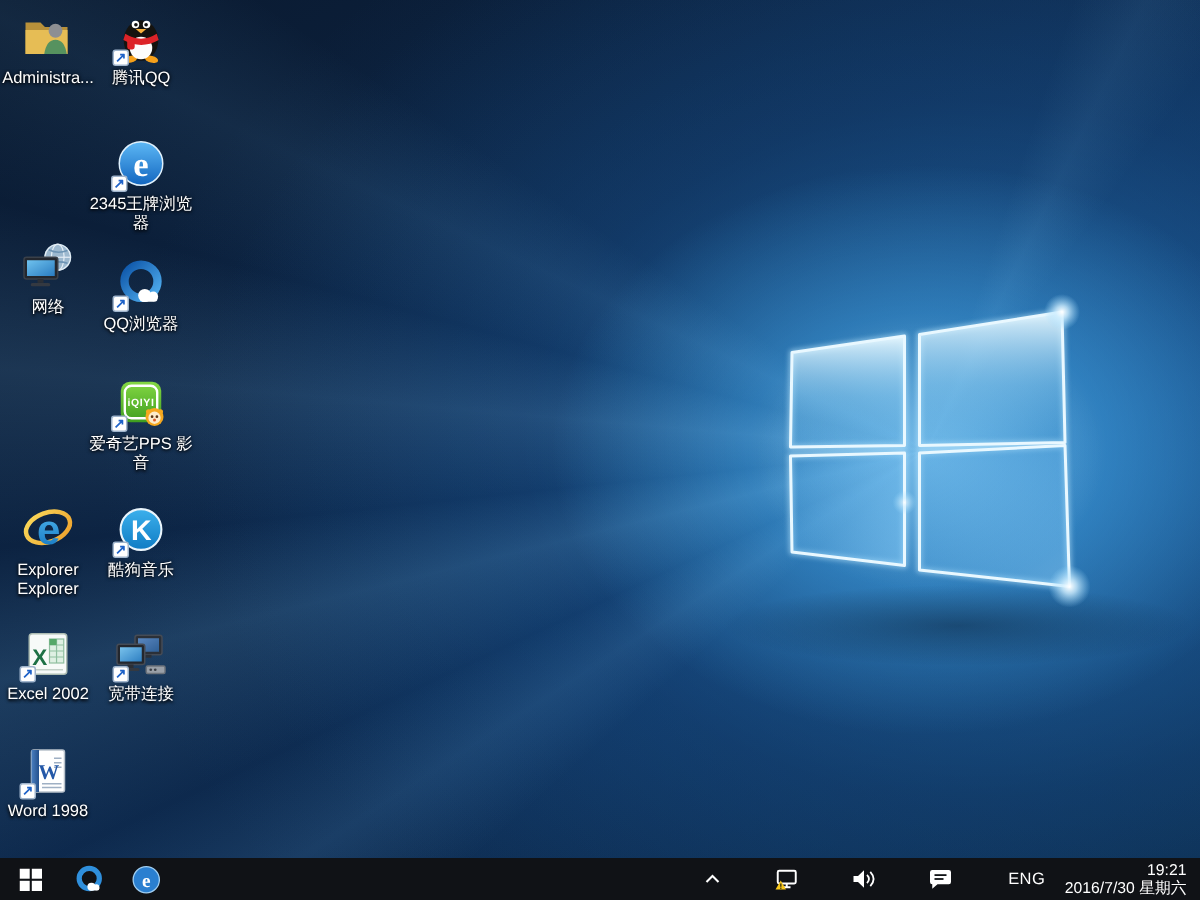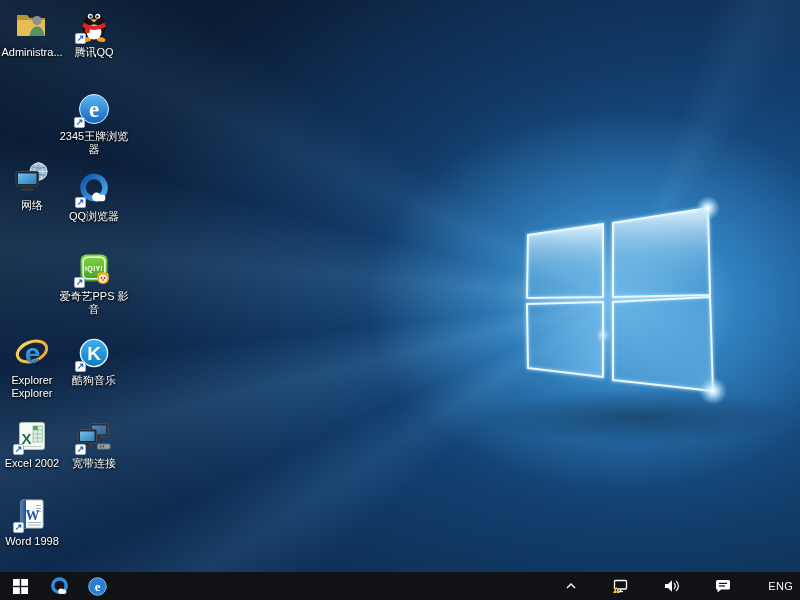--- a/index.html
+++ b/index.html
@@ -357,14 +357,18 @@
       </svg>
     </div>
     <div class="tray-btn">
       <svg width="16" height="15" viewBox="0 0 16 15">
         <path d="M2.5 1 h11 q1.5 0 1.5 1.5 v6.5 q0 1.5 -1.5 1.5 h-7.5 l-3.5 3 v-3 h0 q-1.5 0 -1.5 -1.5 v-6.5 q0 -1.5 1.5 -1.5 z" fill="#fff"></path>
         <rect x="4" y="3.8" width="8" height="1.2" fill="#101216"></rect>
         <rect x="4" y="6.4" width="6" height="1.2" fill="#101216"></rect>
       </svg>
     </div>
     <div class="tray-btn lang">ENG</div>
+    <div class="clock">
+      <div>19:21</div>
+      <div>2016/7/30 星期六</div>
+    </div>
   </div>
 </div>
 
 </body></html>

